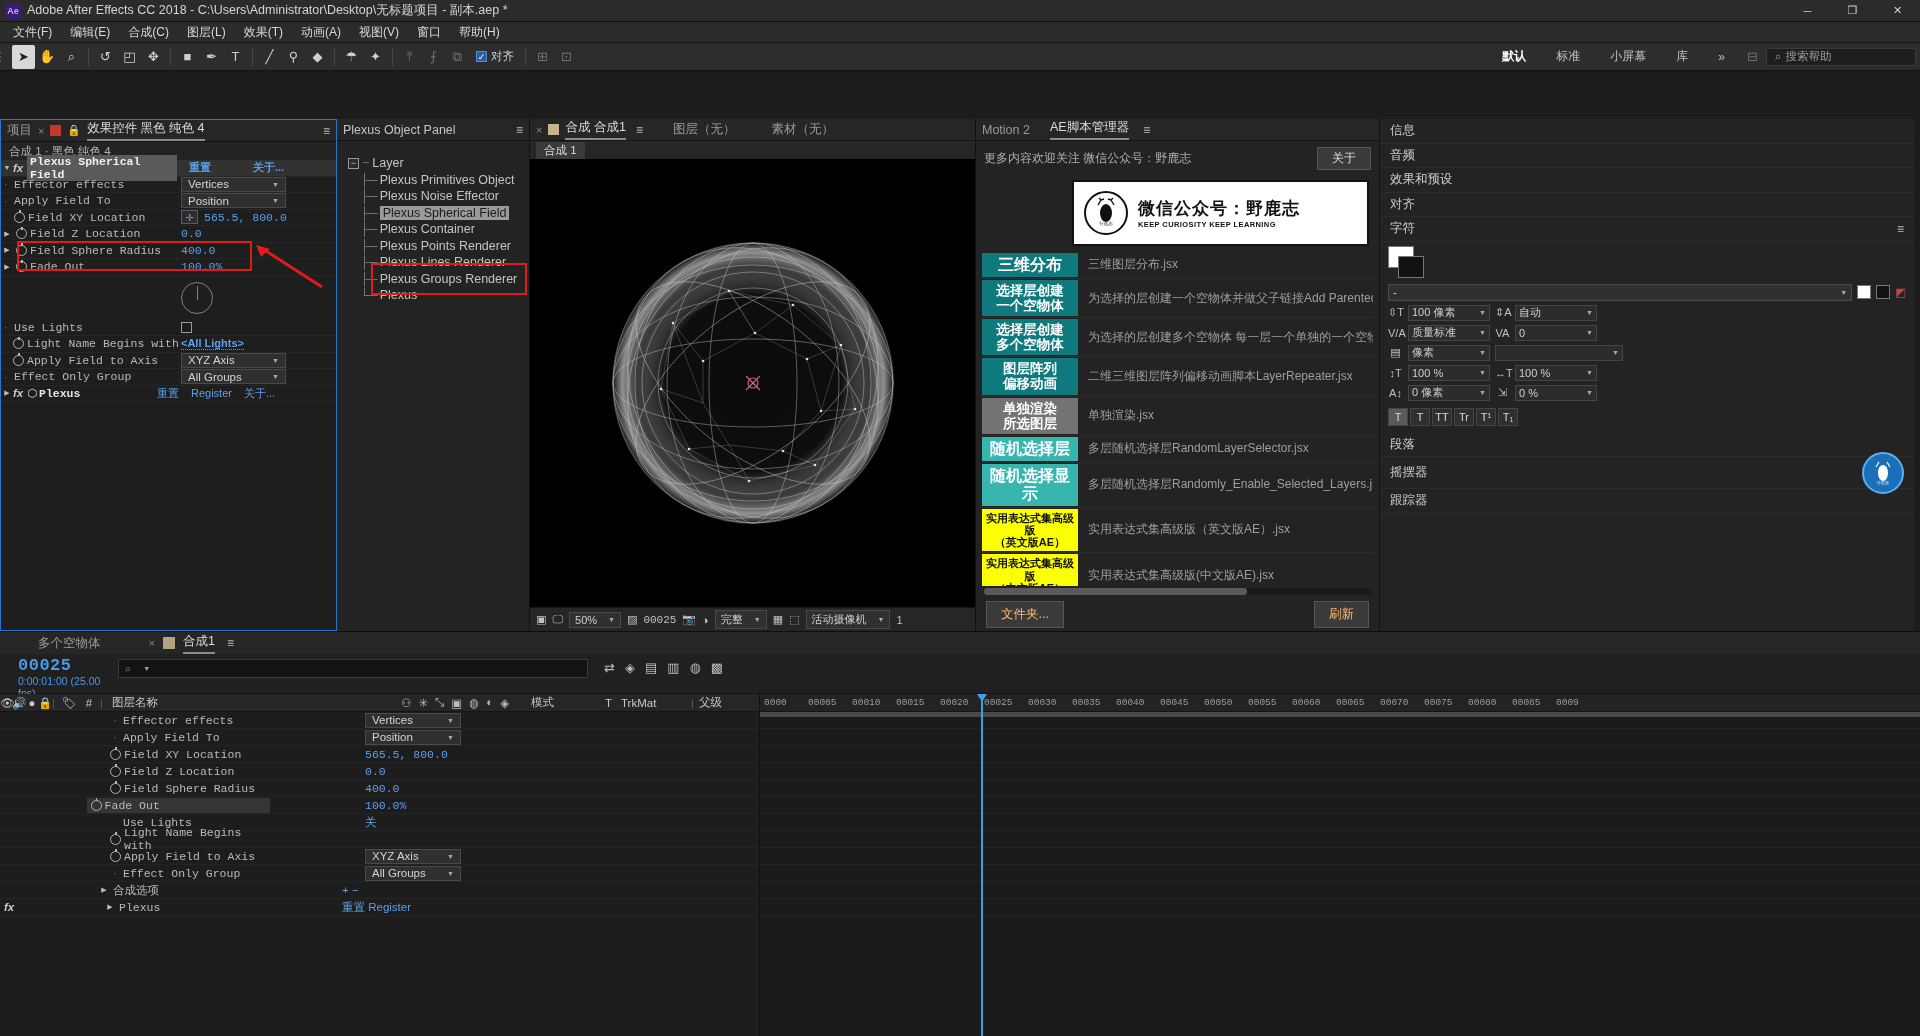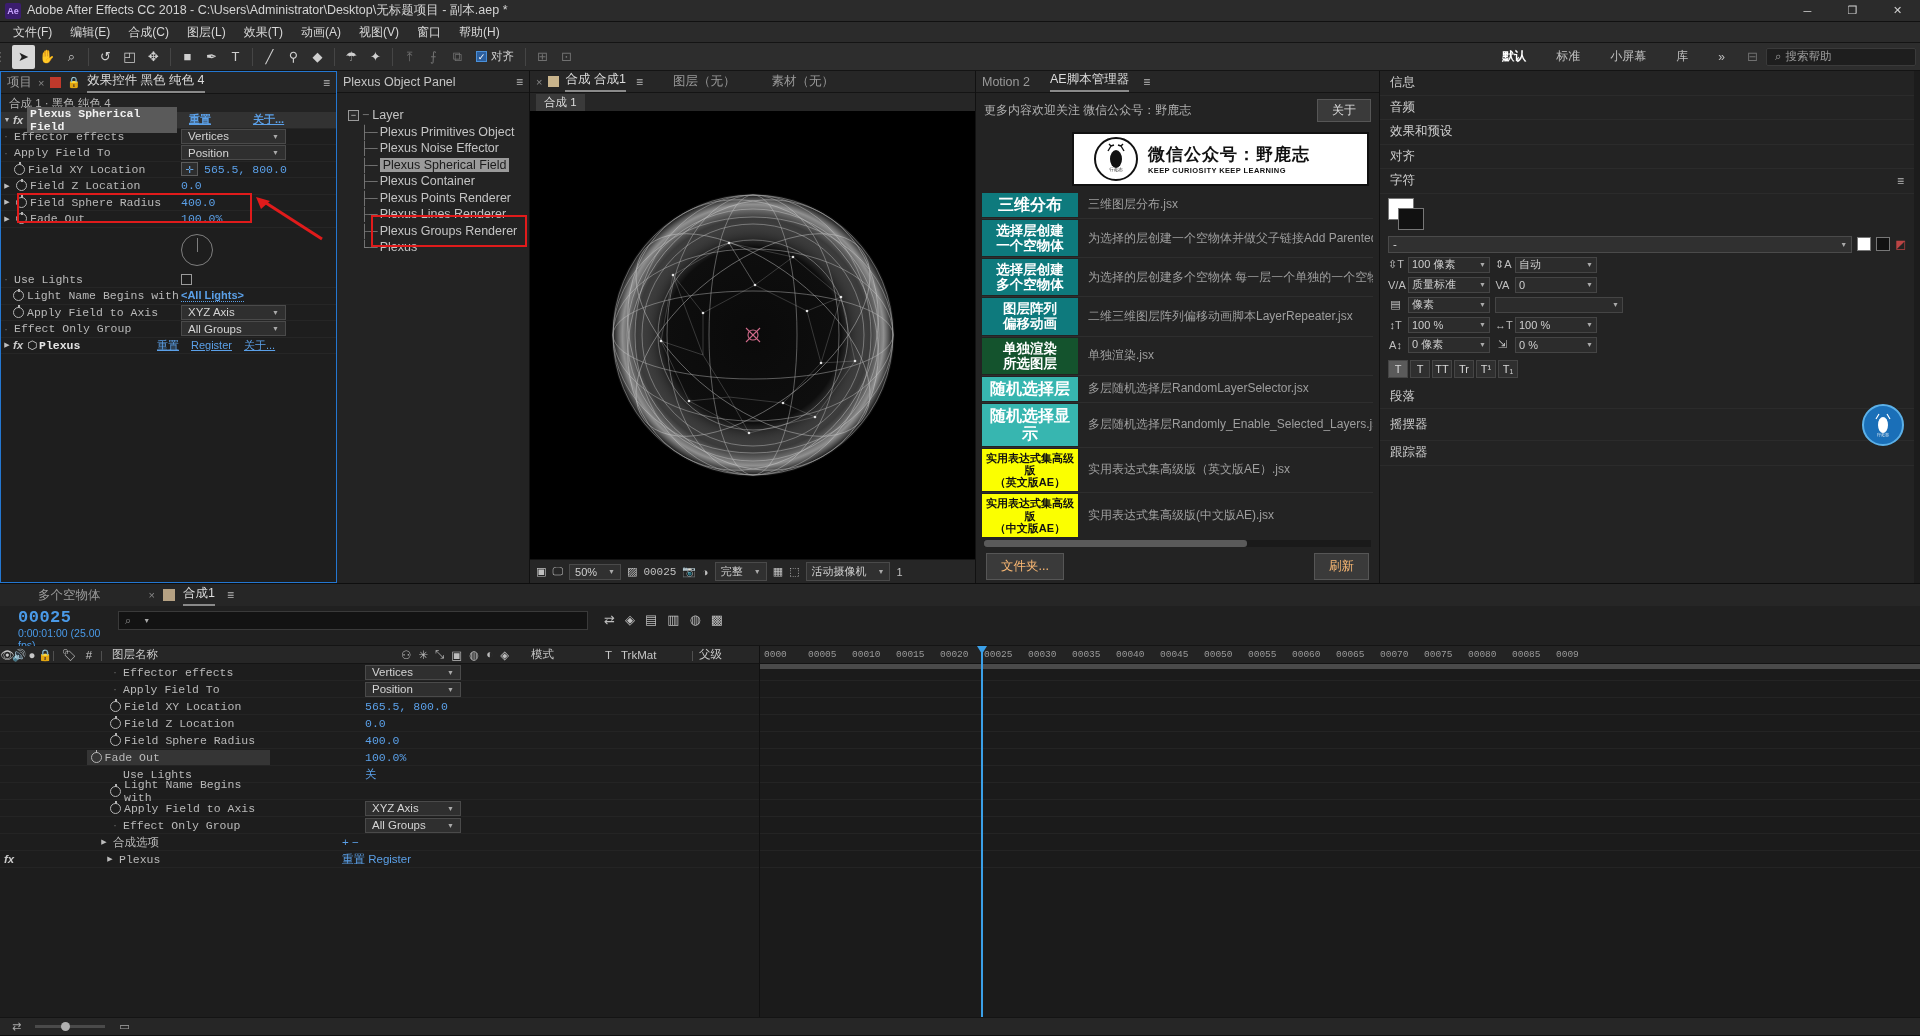--- a/index.html
+++ b/index.html
@@ -56,21 +56,21 @@
   .ws-tabs { margin-left: auto; display: flex; align-items: center; gap: 2px; padding-right: 4px; }
   .ws-tab { padding: 3px 14px; font-size: 12px; color: #c0c0c0; }
   .ws-tab.sel { color: #ffffff; font-weight: bold; }
   .search-box {
     display: flex; align-items: center; gap: 4px; background: #1e1e1e;
     border: 1px solid #3a3a3a; border-radius: 2px; padding: 2px 8px;
     font-size: 11.5px; color: #9a9a9a; height: 18px; min-width: 150px;
   }
 
   
-  #main { display: flex; height: 512px; width: 1920px; }
+  #main { display: flex; height: 512px; width: 1920px; margin-top: 48px; }
 
   .panel-header {
     height: 22px; background: #262626; display: flex; align-items: center;
     gap: 6px; padding: 0 6px; border-bottom: 1px solid #141414; font-size: 12px;
   }
   .ptab { color: #9a9a9a; font-size: 12.5px; white-space: nowrap; }
   .ptab.active { color: #dcdcdc; border-bottom: 2px solid #8a8a8a; padding-bottom: 2px; }
   .pclose { color: #888; font-size: 11px; }
   .sqr { width: 11px; height: 11px; background: #c0392b; }
   .hamb { color: #bbb; font-size: 12px; margin-left: auto; }
@@ -95,21 +95,21 @@
   .stopw::after { content:''; position:absolute; left:4px; top:-2.5px; width:1.5px;
                   height:3px; background:#b4b4b4; }
   .dot { width: 10px; text-align: center; color: #666; font-size: 12px; }
   .sel-field { background: #2f2f2f; border: 1px solid #4a4a4a; padding: 0 6px;
                height: 15px; display: flex; align-items: center; min-width: 105px;
                justify-content: space-between; font-size: 11.5px; color: #d4d4d4; }
   .chev { font-size: 7px; color: #aaa; margin-left: 8px; }
   .xy-icon { width: 17px; height: 14px; border: 1px solid #5c5c5c; background: #2d2d2d;
              display: flex; align-items: center; justify-content: center;
              color: #66a3e0; font-size: 10px; margin-right: 6px; }
-  .reset-lnk { color: #5ba0e8; font-size: 11px; text-decoration: underline; }
+  .reset-lnk { color: #5ba0e8; font-size: 11px; }
   .chkbox { width: 11px; height: 11px; border: 1px solid #9a9a9a; background: #1c1c1c; }
   .underline-val { color: #5ba0e8; border-bottom: 1px dotted #5ba0e8; font-weight: bold; font-size: 11px; }
   .knob { width: 32px; height: 32px; border: 1.5px solid #7e7e7e; border-radius: 50%;
           position: relative; }
   .knob::after { content:''; position:absolute; left:14.5px; top:3px; width:1.5px; height:14px; background:#7e7e7e; }
   #red-box { position: absolute; left: 16px; top: 121px; width: 235px; height: 30px;
              border: 2px solid #e01b1b; pointer-events: none; }
   #red-arrow { position: absolute; left: 255px; top: 125px; width: 68px; height: 45px; }
 
   
@@ -140,23 +140,23 @@
   .cb-sel { background: #303030; border: 1px solid #4a4a4a; padding: 1px 5px; display:flex;
             align-items:center; gap: 3px; font-size: 11px; color: #d0d0d0; }
 
   
   #scriptmgr { width: 404px; background: #232323; display: flex; flex-direction: column;
                border-right: 1px solid #111; }
   #sm-note { font-size: 12px; color: #b0b0b0; padding: 6px 8px; display: flex;
              align-items: center; }
   .sm-aboutbtn { background: #3a3a3a; border: 1px solid #565656; color: #ddd;
                  font-size: 12px; padding: 2px 14px; margin-left: auto; }
-  #sm-banner { background: #fff; margin: 4px 10px 6px 96px; height: 54px;
+  #sm-banner { background: #fff; margin: 4px 10px 6px 96px; height: 66px;
                border: 2px solid #111; display: flex; align-items: center; gap: 10px;
-               padding: 0 20px; }
+               padding: 0 10px; }
   .deer { width: 44px; height: 44px; border: 2px solid #111; border-radius: 50%;
           display: flex; align-items: center; justify-content: center; flex: none; }
   .banner-main { color: #111; font-size: 17px; font-weight: bold; letter-spacing: 1px; }
   .banner-sub { color: #111; font-size: 7.5px; font-weight: bold; letter-spacing: .4px; }
   #sm-list { flex: 1; overflow: hidden; padding: 0 6px; }
   .sm-row { display: flex; align-items: stretch; border-bottom: 1px solid #2e2e2e; }
   .sm-btn { width: 96px; flex: none; display: flex; align-items: center;
             justify-content: center; text-align: center; font-weight: bold;
             font-size: 13.5px; line-height: 1.12; padding: 3px 2px; margin: 1px 0; }
   .sm-desc { font-size: 12px; color: #9e9e9e; padding: 4px 0 4px 10px;
@@ -642,21 +642,21 @@
         <div class="sm-btn" style="background:#0e7a7d;color:#fff;white-space:pre-line;">选择层创建
 多个空物体</div>
         <div class="sm-desc">为选择的层创建多个空物体 每一层一个单独的一个空物体</div>
       </div>
       <div class="sm-row">
         <div class="sm-btn" style="background:#0e7a7d;color:#fff;white-space:pre-line;">图层阵列
 偏移动画</div>
         <div class="sm-desc">二维三维图层阵列偏移动画脚本LayerRepeater.jsx</div>
       </div>
       <div class="sm-row">
-        <div class="sm-btn" style="background:#14532d;color:#fff;white-space:pre-line;">单独渲染
+        <div class="sm-btn" style="background:#737373;color:#fff;white-space:pre-line;">单独渲染
 所选图层</div>
         <div class="sm-desc">单独渲染.jsx</div>
       </div>
       <div class="sm-row">
         <div class="sm-btn" style="background:#37b6b0;color:#fff;font-size:16px;">随机选择层</div>
         <div class="sm-desc">多层随机选择层RandomLayerSelector.jsx</div>
       </div>
       <div class="sm-row">
         <div class="sm-btn" style="background:#37b6b0;color:#fff;font-size:16px;">随机选择显示</div>
         <div class="sm-desc">多层随机选择层Randomly_Enable_Selected_Layers.jsx</div>

